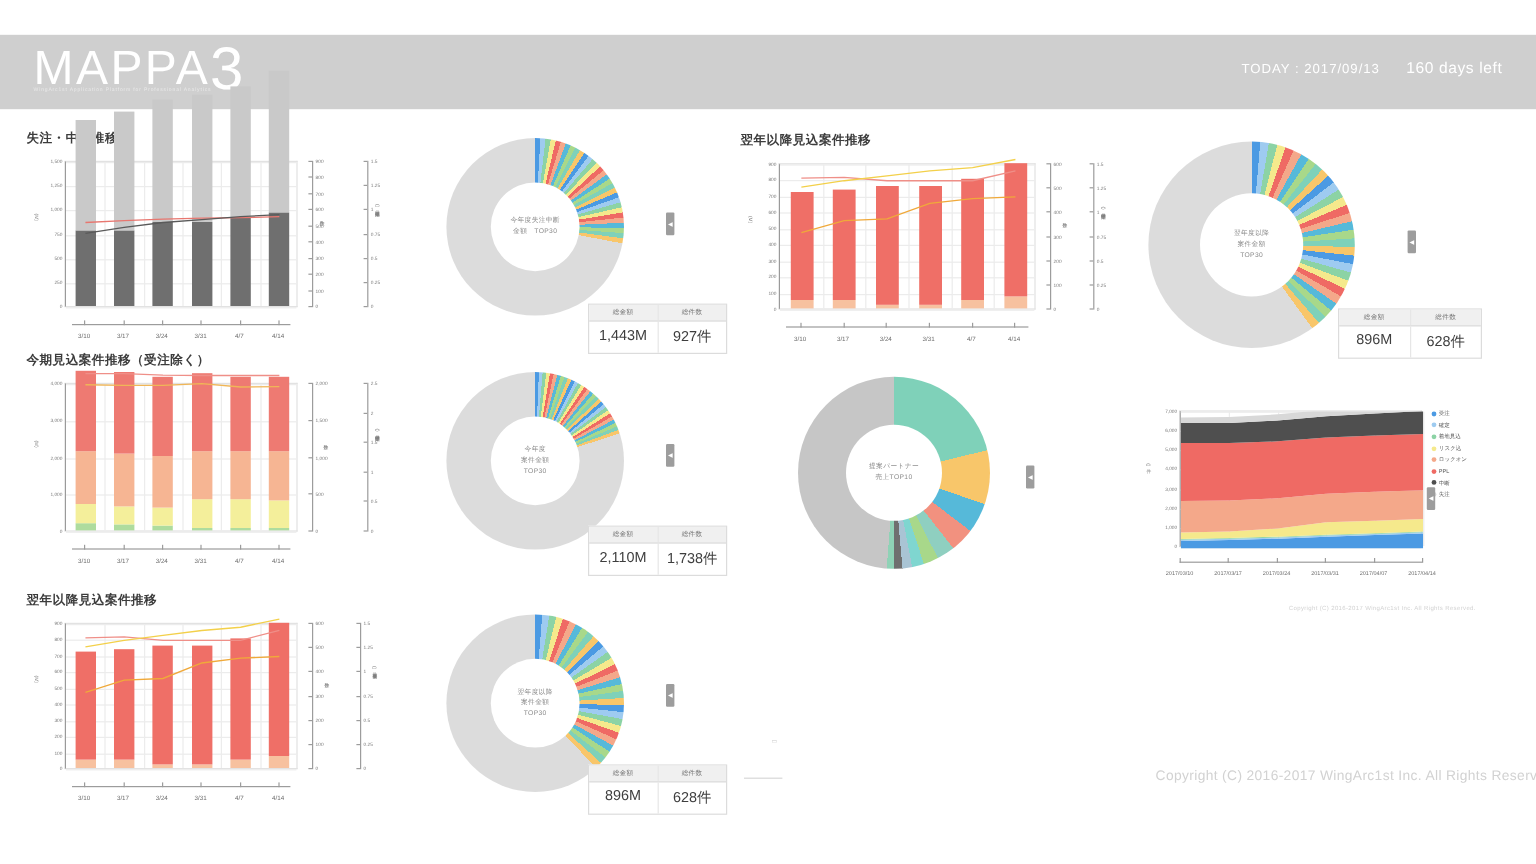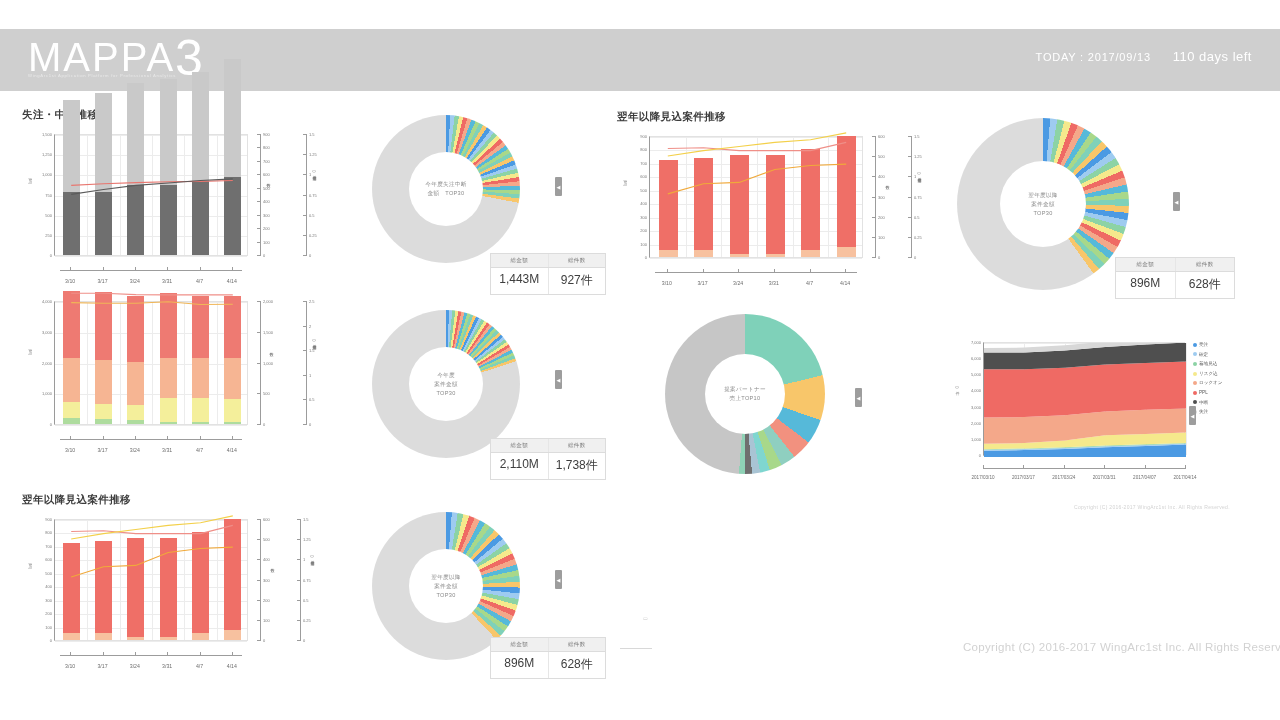--- a/index.html
+++ b/index.html
@@ -92,21 +92,21 @@
 </head>
 <body>
 
 <div class="header">
   <div class="logo-wrap">
     <div class="logo-main"><span>MAPPA</span><span class="big3">3</span></div>
     <div class="logo-sub">WingArc1st Application Platform for Professional Analytics</div>
   </div>
   <div class="today-wrap">
     <span>TODAY :  2017/09/13</span>
-    <span class="days">110 days left</span>
+    <span class="days">160 days left</span>
   </div>
 </div>
 
 <div class="panel" style="left:22px;top:108px;">
   <div class="panel-title">失注・中断推移</div>
   <div class="chart-box" style="width:300px;height:160px;">
     <div class="plot" id="p1" style="left:32px;top:8px;width:192px;height:120px;">
         <div class="gridline" style="top:0px;"></div>
         <div class="gridline" style="top:20px;"></div>
         <div class="gridline" style="top:40px;"></div>
@@ -355,20 +355,21 @@
       </div>
       <div class="tbody">
         <div>896M</div>
         <div>628件</div>
       </div>
     </div>
   </div>
 </div>
 
 <div class="panel" style="left:22px;top:293px;">
+  <div class="panel-title">今期見込案件推移（受注除く）</div>
   <div class="chart-box" style="width:300px;height:168px;">
     <div class="plot" id="p2" style="left:32px;top:8px;width:192px;height:122px;">
         <div class="gridline" style="top:0px;"></div>
         <div class="gridline" style="top:31px;"></div>
         <div class="gridline" style="top:62px;"></div>
         <div class="gridline" style="top:92px;"></div>
         <div class="gridline" style="top:123px;"></div>
         <div class="vgrid" style="left:32px;"></div>
         <div class="vgrid" style="left:65px;"></div>
         <div class="vgrid" style="left:97px;"></div>

